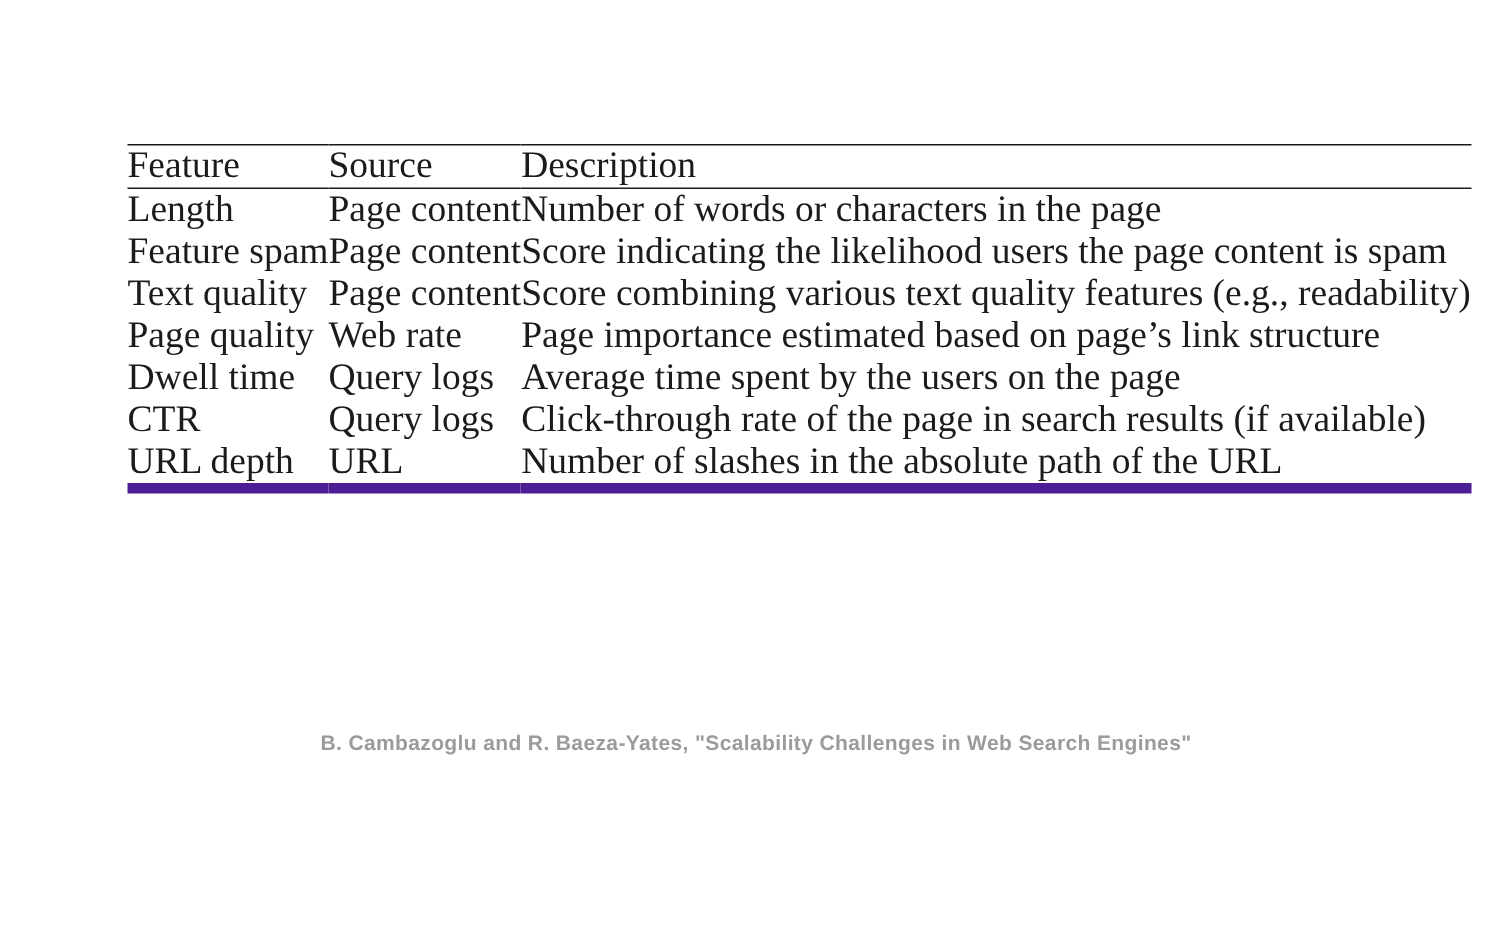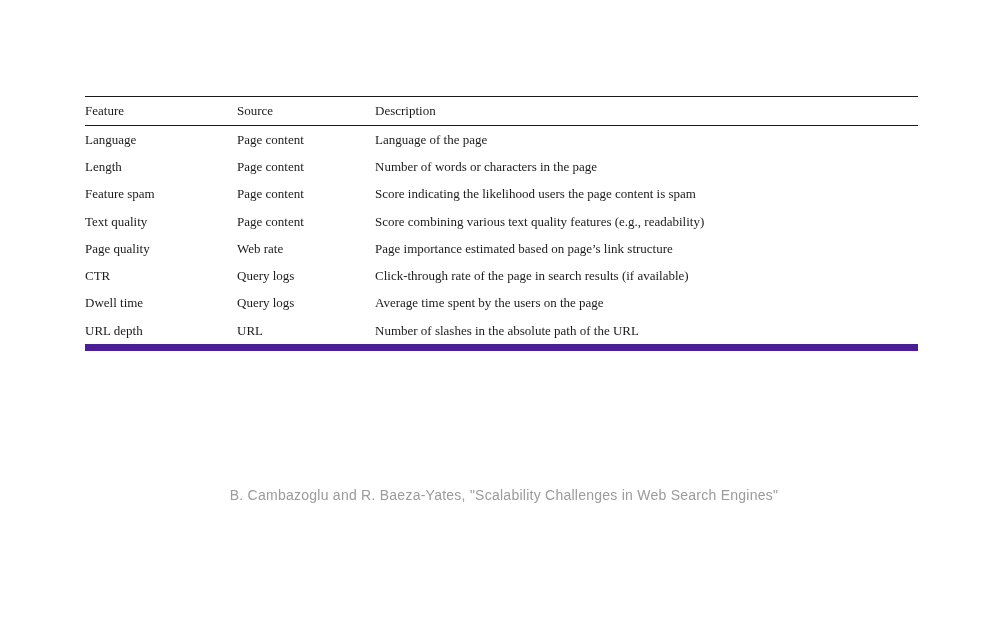--- a/index.html
+++ b/index.html
@@ -19,21 +19,21 @@
     background: #ffffff;
     font-family: "Liberation Serif", serif;
   }
   .feature-table {
     position: absolute;
     left: 85px;
     top: 96px;
     width: 833px;
     border-collapse: collapse;
     color: #1b1b1b;
-    font-size: 13px;
+    font-size: 25px;
   }
   .feature-table th,
   .feature-table td {
     font-weight: normal;
     text-align: left;
     vertical-align: middle;
     padding: 0;
     white-space: nowrap;
   }
   .feature-table th {
@@ -55,20 +55,21 @@
   .citation {
     position: absolute;
     left: 0;
     top: 487px;
     width: 1008px;
     text-align: center;
     font-family: "Liberation Sans", sans-serif;
     font-size: 14px;
     letter-spacing: 0.25px;
     color: #9b9b9b;
+    font-weight: bold;
   }
 </style>
 </head>
 <body>
 
 <div class="slide">
 
   <table class="feature-table">
     <colgroup>
       <col class="col-feature">
@@ -77,53 +78,48 @@
     </colgroup>
     <thead>
       <tr>
         <th>Feature</th>
         <th>Source</th>
         <th>Description</th>
       </tr>
     </thead>
     <tbody>
       <tr>
-        <td>Language</td>
-        <td>Page content</td>
-        <td>Language of the page</td>
-      </tr>
-      <tr>
         <td>Length</td>
         <td>Page content</td>
         <td>Number of words or characters in the page</td>
       </tr>
       <tr>
         <td>Feature spam</td>
         <td>Page content</td>
         <td>Score indicating the likelihood users the page content is spam</td>
       </tr>
       <tr>
         <td>Text quality</td>
         <td>Page content</td>
         <td>Score combining various text quality features (e.g., readability)</td>
       </tr>
       <tr>
         <td>Page quality</td>
         <td>Web rate</td>
         <td>Page importance estimated based on page’s link structure</td>
       </tr>
       <tr>
+        <td>Dwell time</td>
+        <td>Query logs</td>
+        <td>Average time spent by the users on the page</td>
+      </tr>
+      <tr>
         <td>CTR</td>
         <td>Query logs</td>
         <td>Click-through rate of the page in search results (if available)</td>
-      </tr>
-      <tr>
-        <td>Dwell time</td>
-        <td>Query logs</td>
-        <td>Average time spent by the users on the page</td>
       </tr>
       <tr>
         <td>URL depth</td>
         <td>URL</td>
         <td>Number of slashes in the absolute path of the URL</td>
       </tr>
     </tbody>
   </table>
 
   <div class="citation">B. Cambazoglu and R. Baeza-Yates, "Scalability Challenges in Web Search Engines"</div>

